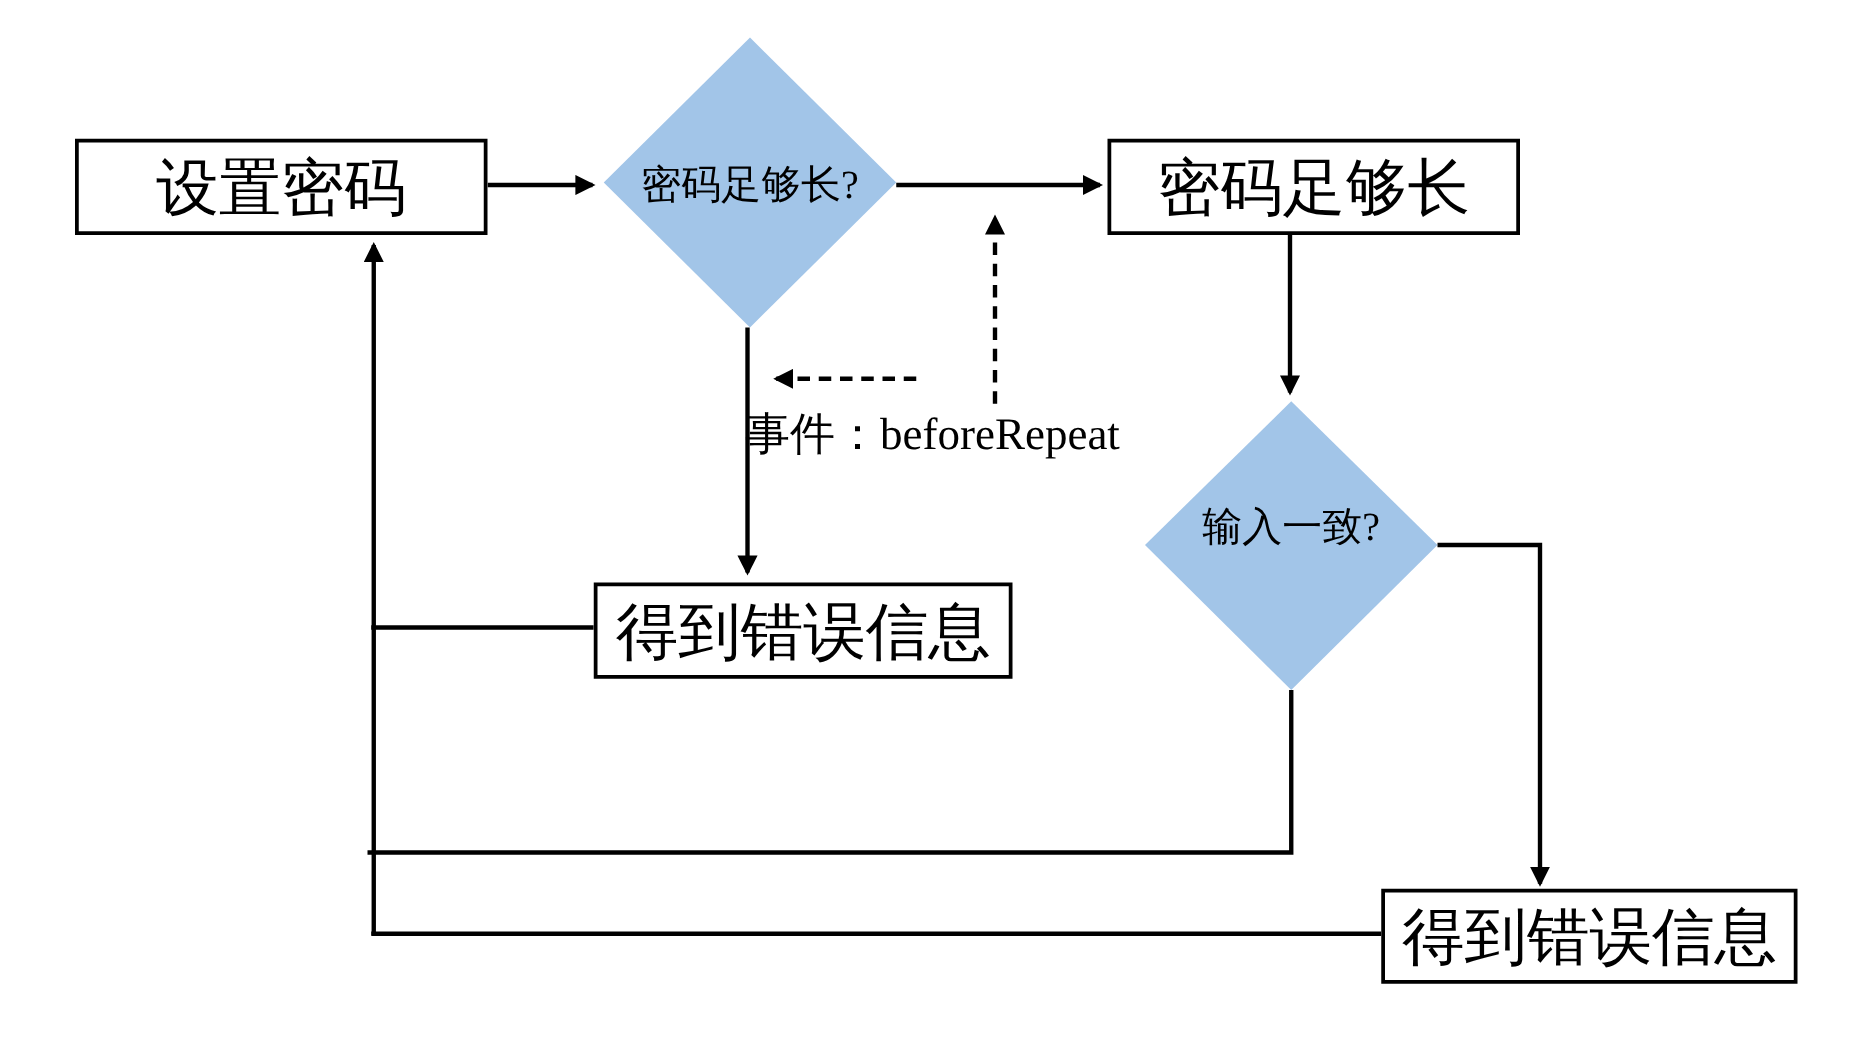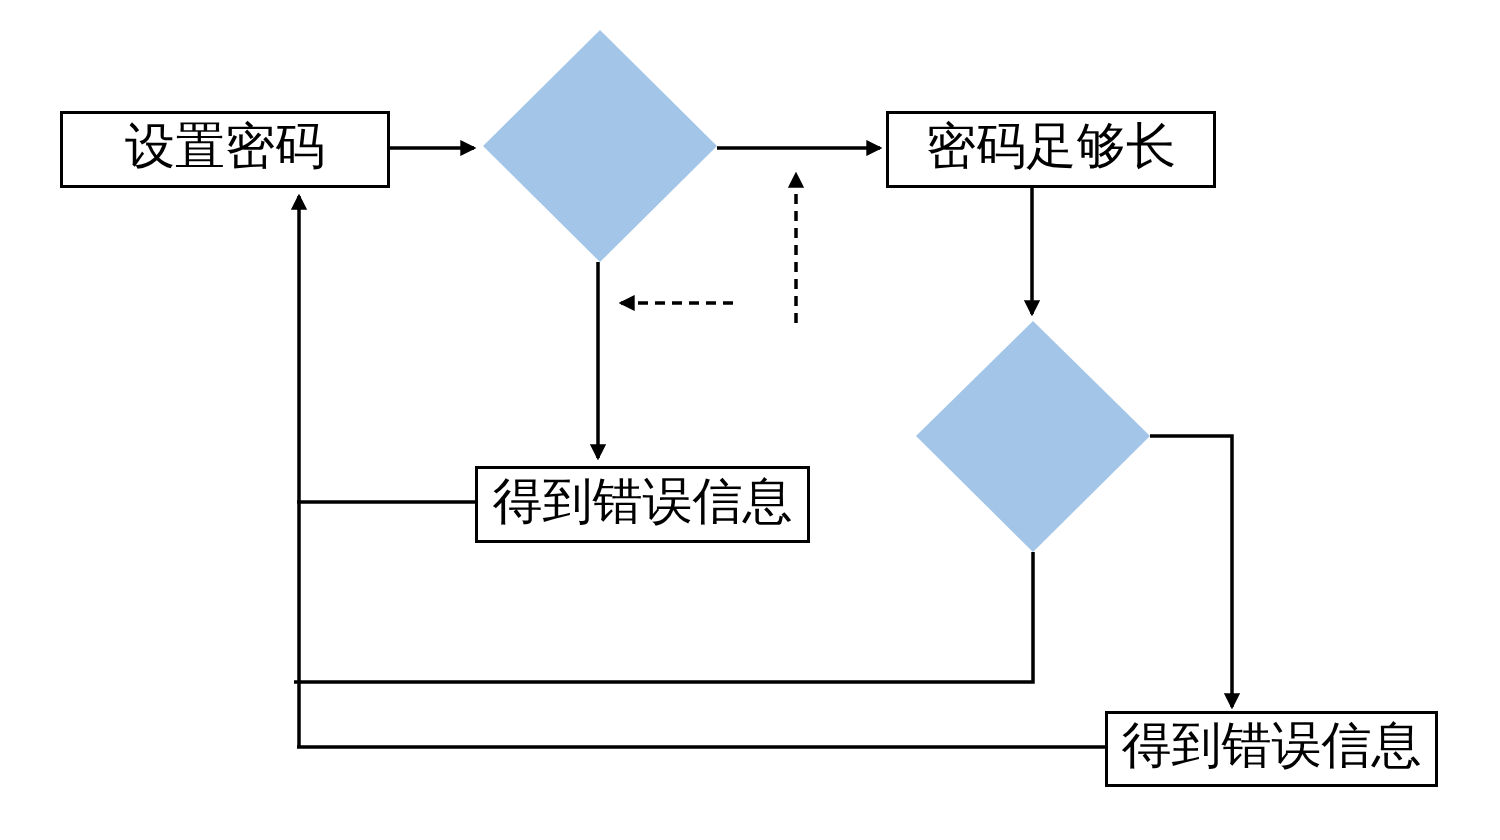--- a/index.html
+++ b/index.html
@@ -6,21 +6,21 @@
     margin: 0;
     padding: 0;
     background: #ffffff;
   }
   #canvas {
     position: relative;
     width: 1500px;
     height: 840px;
     background: #ffffff;
     overflow: hidden;
-    font-family: Liberation Mono, monospace;
+    font-family: Liberation Serif, serif;
     color: #000000;
   }
   #connector-layer {
     position: absolute;
     left: 0;
     top: 0;
     width: 1500px;
     height: 840px;
   }
   .node-box {
@@ -89,17 +89,20 @@
   </div>
 
   <div class="node-box" style="left:475px; top:466px; width:335px; height:77px;">
     <span>得到错误信息</span>
   </div>
 
   <div class="node-box" style="left:1105px; top:711px; width:333px; height:76px;">
     <span>得到错误信息</span>
   </div>
 
+  <div class="diamond-label" style="left:483px; top:126px; width:234px; height:42px;">密码足够长?</div>
 
+  <div class="diamond-label" style="left:916px; top:400px; width:234px; height:42px;">输入一致?</div>
 
+  <div class="event-label" style="left:596px; top:328px;">事件：beforeRepeat</div>
 
 
 </div>
 
 </body></html>

